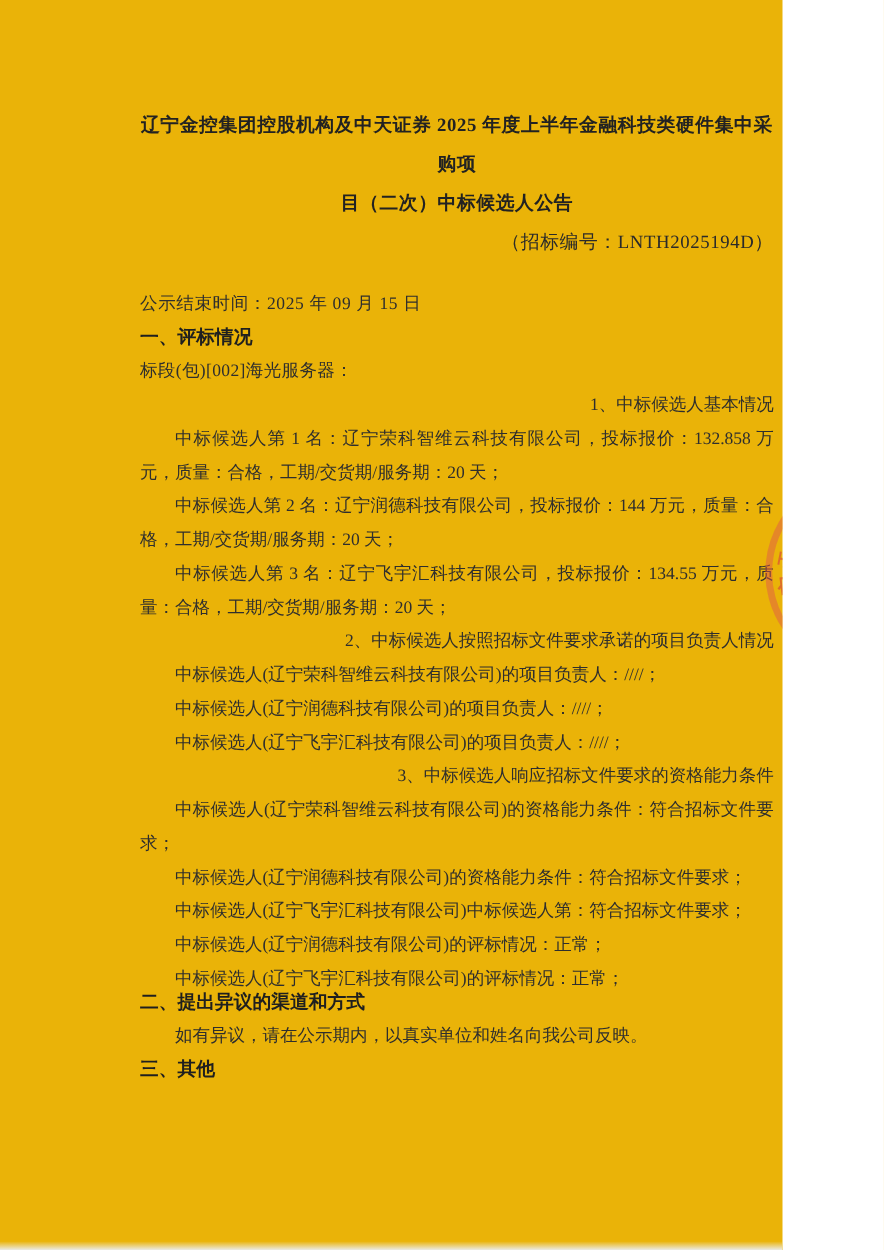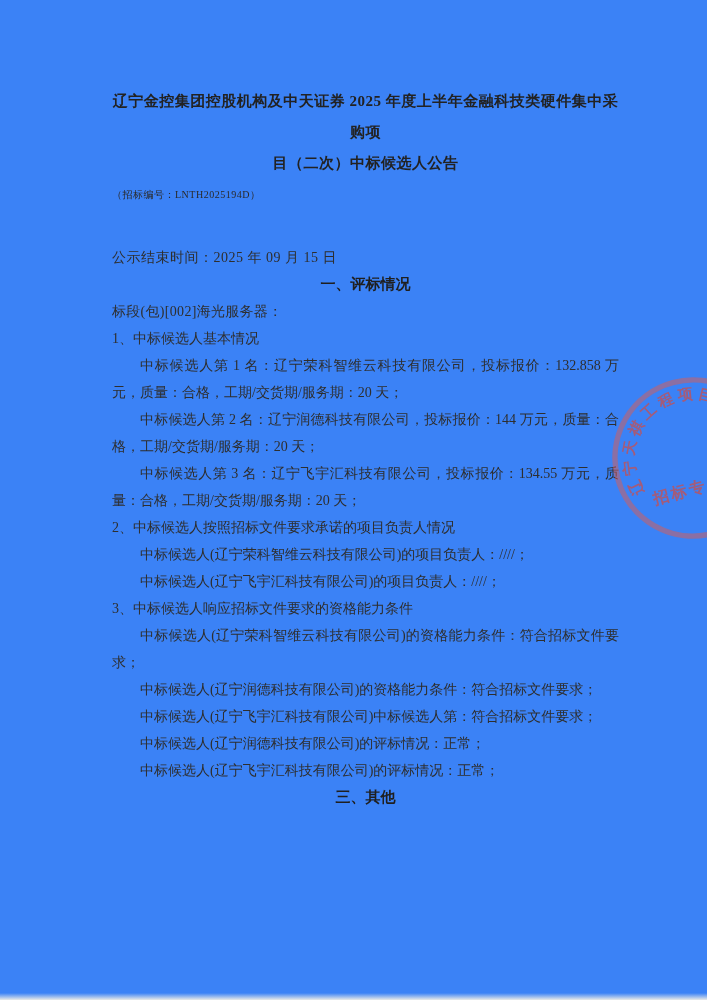--- a/index.html
+++ b/index.html
@@ -1,60 +1,59 @@
 <!DOCTYPE html>
 <html><head>
 <meta charset="utf-8">
 <style>
   html,body{margin:0;padding:0;background:#ffffff;}
   .sheet{
     position:relative;
-    width:707px;height:1000px;
-    background:#3b82f6;
+    width:626px;height:1000px;
+    background:#eab308;
     overflow:hidden;
     font-family:"Liberation Serif","DejaVu Serif",serif;
     color:#2e2e2e;
   }
   .content{
     position:absolute;
     left:0;top:0;
     padding:86px 88px 0 112px;
     width:507px;
   }
   .doc-title{
     text-align:center;
     font-weight:bold;
     font-size:15px;
     line-height:31px;
     color:#222;
     letter-spacing:0.5px;
   }
   .bid-no{
-    text-align:left;
-    font-size:10px;
+    text-align:right;
+    font-size:15px;
     line-height:31px;
     color:#2a2a2a;
     letter-spacing:0.5px;
   }
   .bodytext{
-    margin-top:34px;
+    margin-top:20px;
     font-size:14px;
     line-height:27px;
   }
   .bodytext p{margin:0;padding:0;}
   .meta-line{letter-spacing:0.5px;}
   .sec-heading{
     font-weight:bold;
     font-size:15px;
     color:#1f1f1f;
-    text-align:center;
   }
   .sec2-heading{margin-top:-8px !important;}
   .lot-line{letter-spacing:0.3px;}
-  .sub-heading{padding-left:1em;}
+  .sub-heading{padding-left:1em;text-align:right;}
   .para{
     text-indent:2em;
     text-align:justify;
   }
   .stamp{
     position:absolute;
     left:596px;top:345px;
     width:180px;height:240px;
     pointer-events:none;
   }
@@ -82,30 +81,33 @@
       <p class="sec-heading">一、评标情况</p>
       <p class="lot-line">标段(包)[002]海光服务器：</p>
 
       <p class="sub-heading">1、中标候选人基本情况</p>
       <p class="para">中标候选人第 1 名：辽宁荣科智维云科技有限公司，投标报价：132.858 万元，质量：合格，工期/交货期/服务期：20 天；</p>
       <p class="para">中标候选人第 2 名：辽宁润德科技有限公司，投标报价：144 万元，质量：合格，工期/交货期/服务期：20 天；</p>
       <p class="para">中标候选人第 3 名：辽宁飞宇汇科技有限公司，投标报价：134.55 万元，质量：合格，工期/交货期/服务期：20 天；</p>
 
       <p class="sub-heading">2、中标候选人按照招标文件要求承诺的项目负责人情况</p>
       <p class="para">中标候选人(辽宁荣科智维云科技有限公司)的项目负责人：////；</p>
+      <p class="para">中标候选人(辽宁润德科技有限公司)的项目负责人：////；</p>
       <p class="para">中标候选人(辽宁飞宇汇科技有限公司)的项目负责人：////；</p>
 
       <p class="sub-heading">3、中标候选人响应招标文件要求的资格能力条件</p>
       <p class="para">中标候选人(辽宁荣科智维云科技有限公司)的资格能力条件：符合招标文件要求；</p>
       <p class="para">中标候选人(辽宁润德科技有限公司)的资格能力条件：符合招标文件要求；</p>
       <p class="para">中标候选人(辽宁飞宇汇科技有限公司)中标候选人第：符合招标文件要求；</p>
 
       <p class="para">中标候选人(辽宁润德科技有限公司)的评标情况：正常；</p>
       <p class="para">中标候选人(辽宁飞宇汇科技有限公司)的评标情况：正常；</p>
 
+      <p class="sec-heading sec2-heading">二、提出异议的渠道和方式</p>
+      <p class="para">如有异议，请在公示期内，以真实单位和姓名向我公司反映。</p>
 
       <p class="sec-heading">三、其他</p>
     </div>
   </div>
 
   <svg class="stamp" width="180" height="240" viewBox="0 0 180 240">
     <g transform="rotate(-15 97 113)" opacity="0.78">
       <circle cx="97" cy="113" r="78" fill="none" stroke="#e05a4c" stroke-width="5.5" opacity="0.62"></circle>
       <defs>
         <path id="arcP" d="M 43.5,137.9 A 59,59 0 1 1 145.3,146.9" fill="none"></path>

